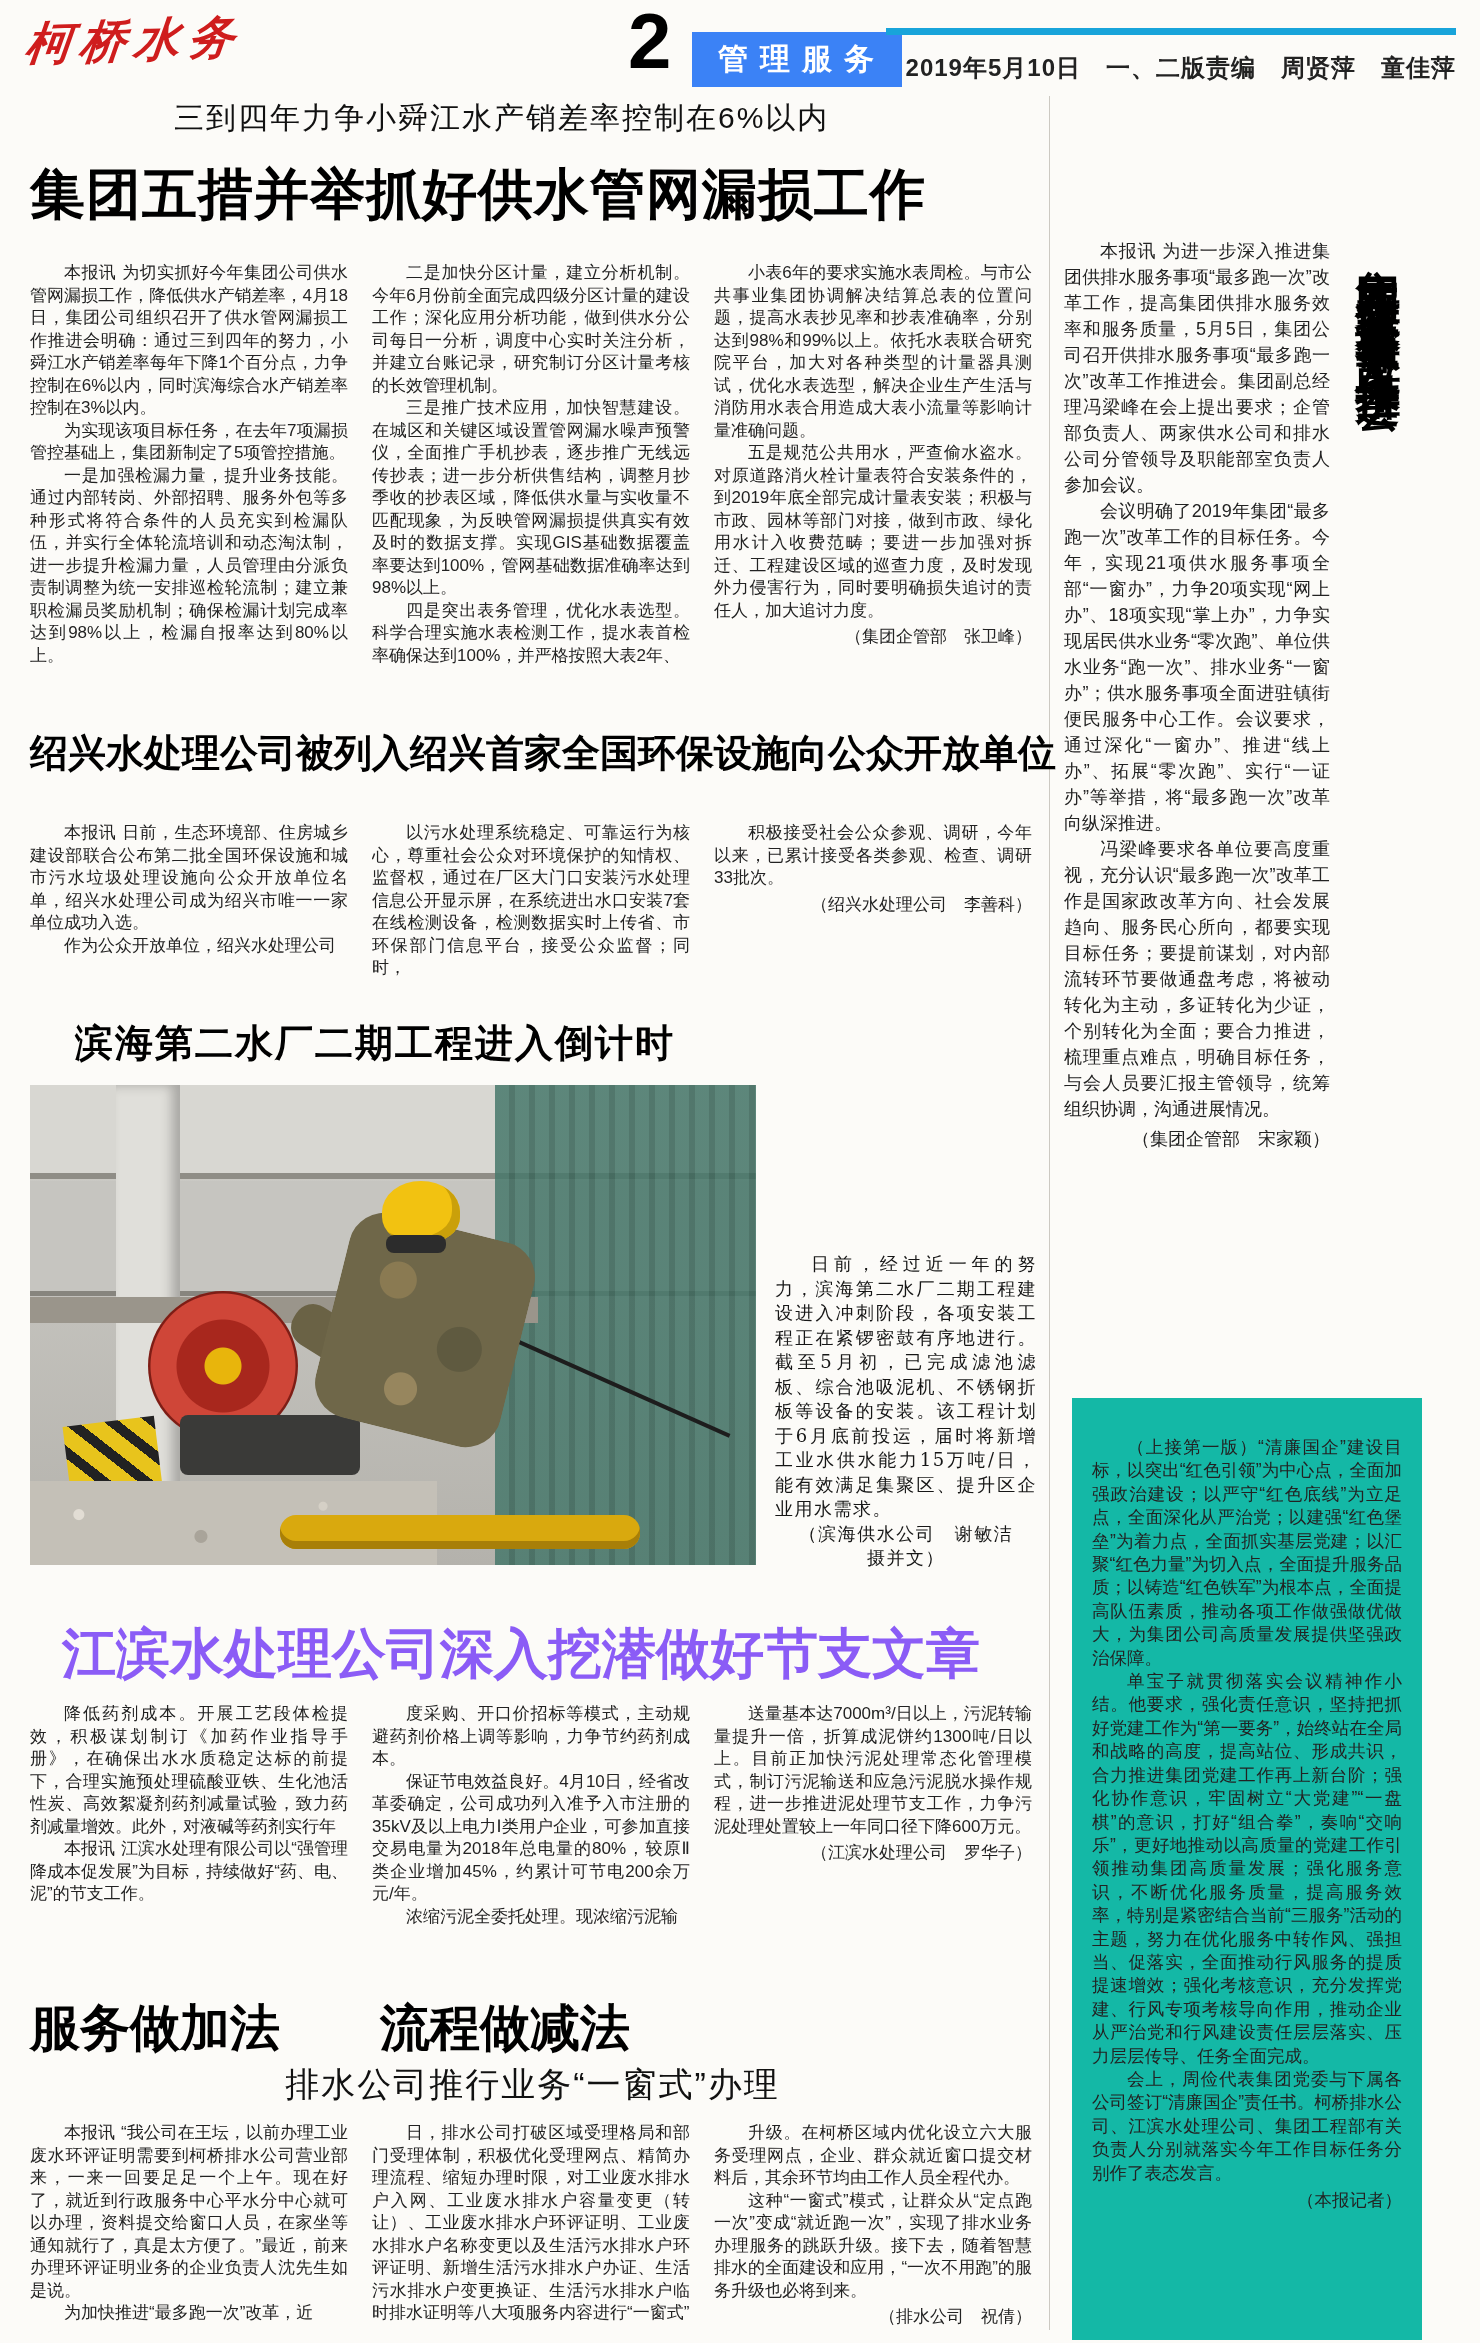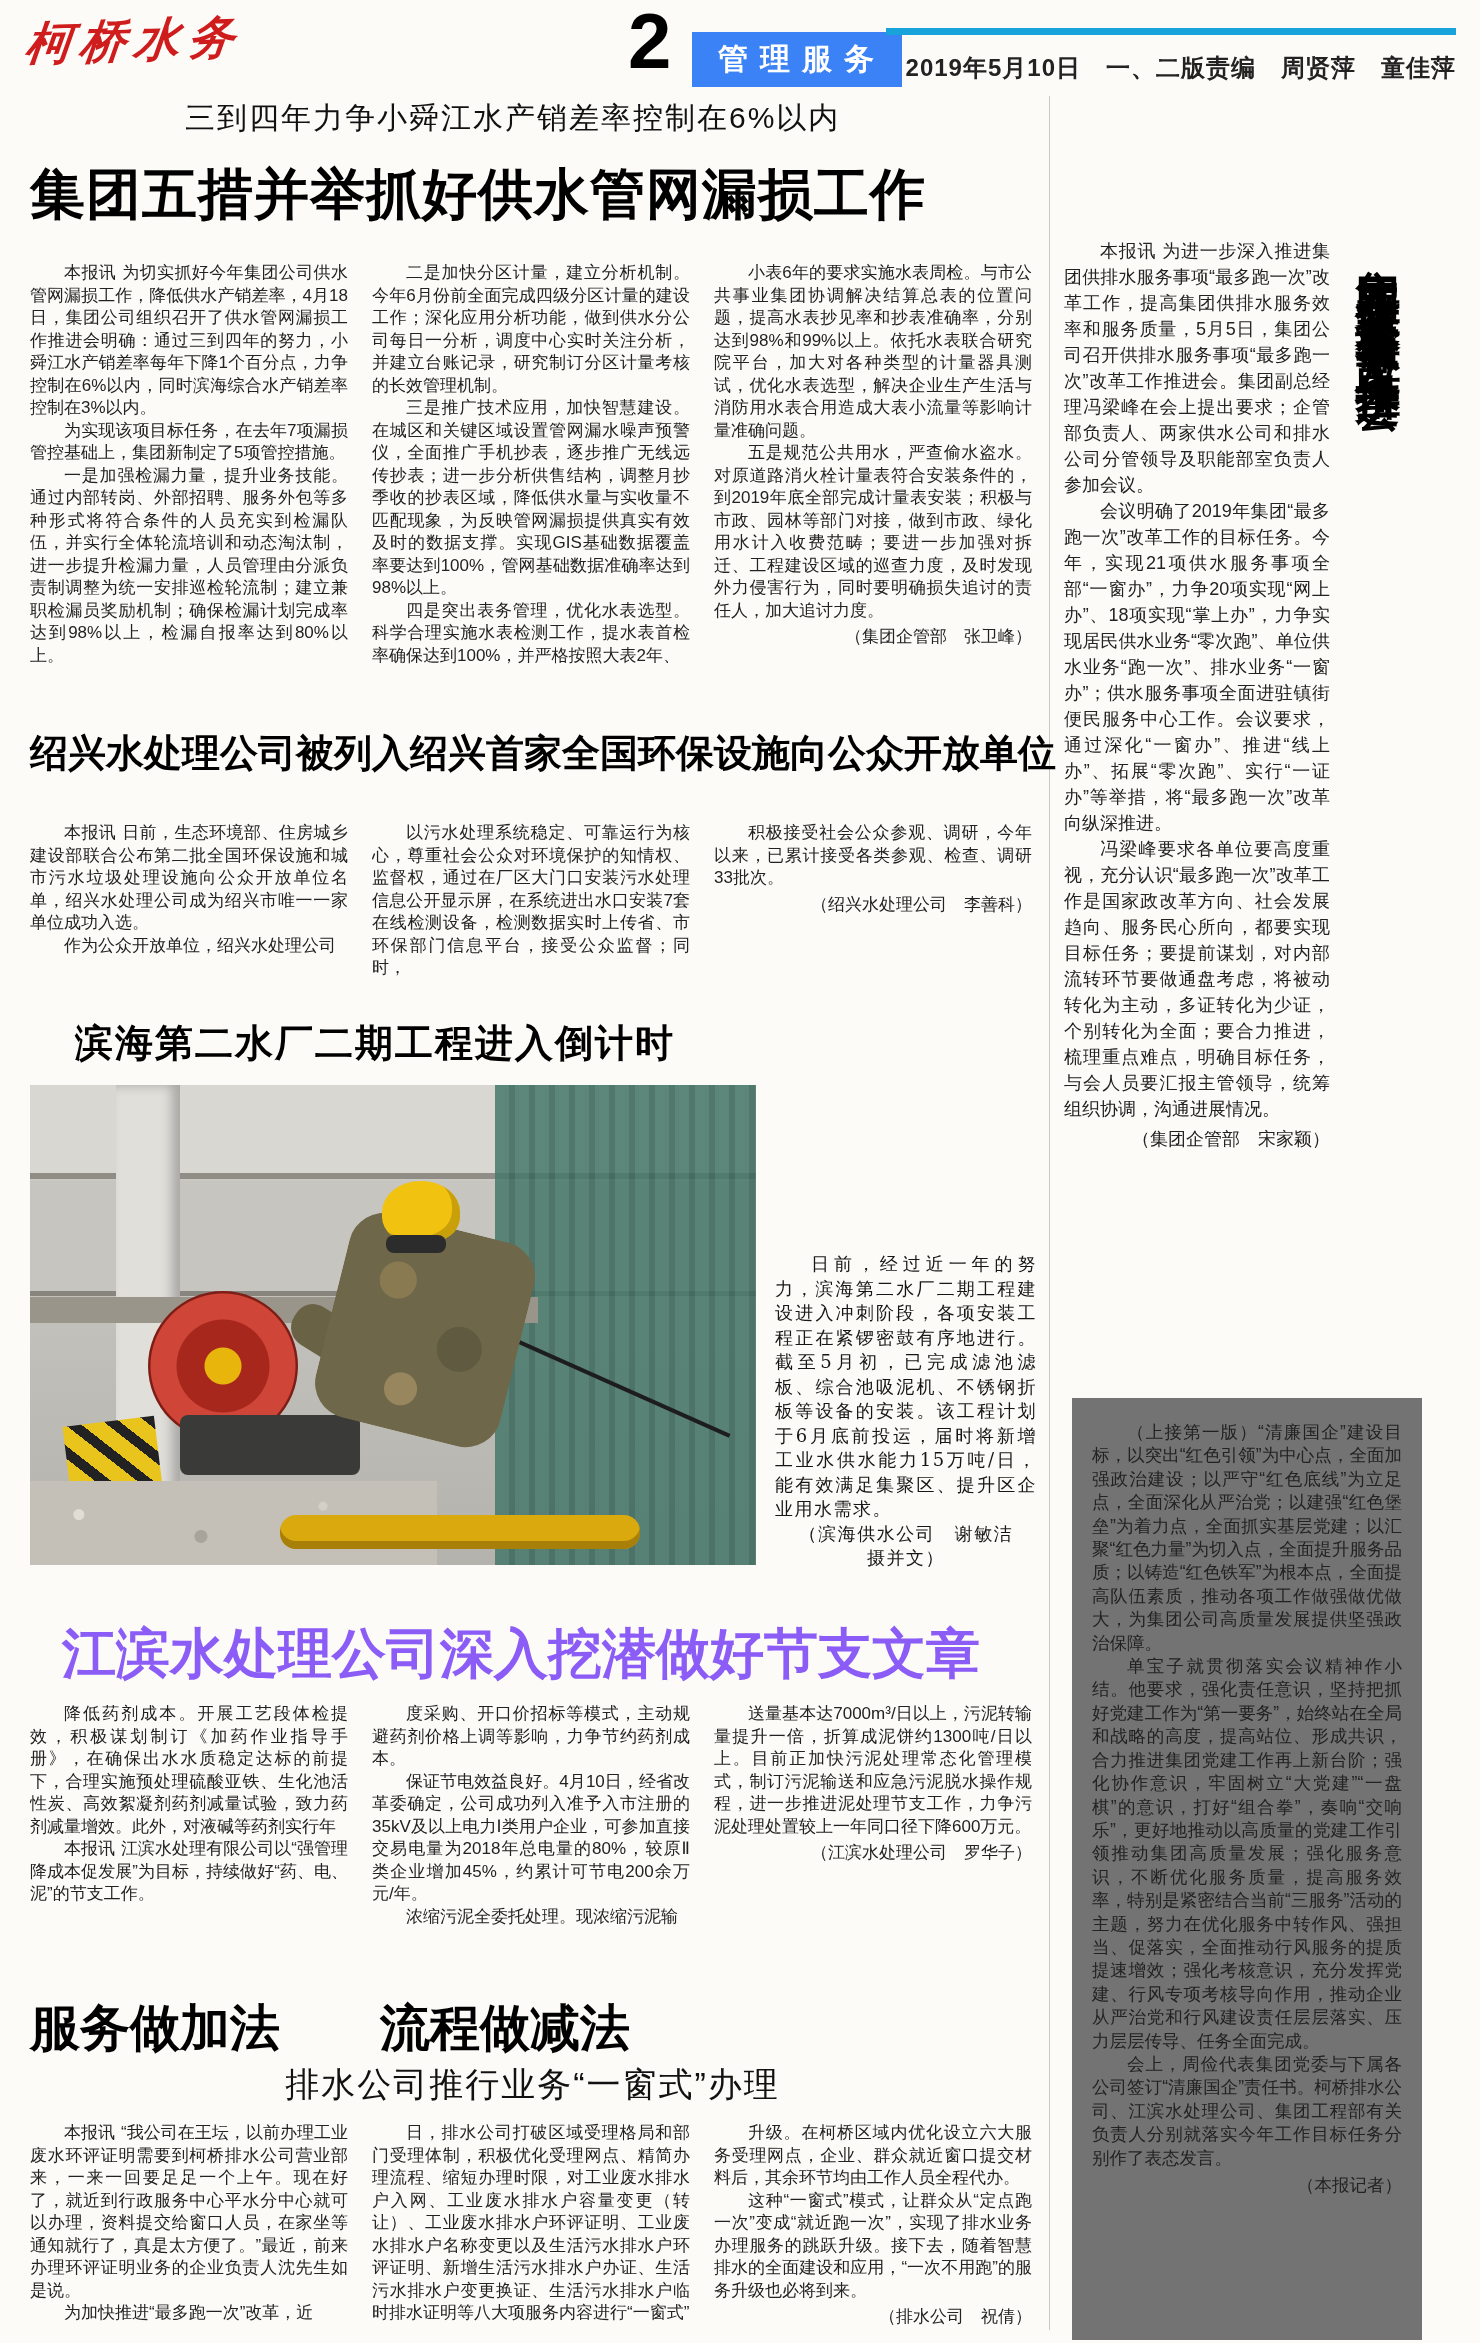--- a/index.html
+++ b/index.html
@@ -13,21 +13,21 @@
          font-weight:bold;letter-spacing:12px;padding:7px 16px 7px 26px;}
   .cyanline{position:absolute;left:886px;top:28px;width:570px;height:7px;background:#18a4da;}
   .dateline{position:absolute;right:24px;top:52px;font-size:24px;font-weight:bold;color:#222;letter-spacing:1px;}
   
   .col{position:absolute;width:318px;text-align:justify;font-size:17px;line-height:22.5px;
        color:#222;overflow:hidden;}
   .col p{margin:0;text-indent:2em;}
   .lede{font-weight:normal;margin-right:6px;}
   .sig{text-align:right;text-indent:0 !important;margin-top:4px !important;}
   
-  .kicker{position:absolute;left:185px;top:98px;font-size:30px;color:#111;letter-spacing:2px;}
+  .kicker{position:absolute;left:174px;top:98px;font-size:30px;color:#111;letter-spacing:2px;}
   .h1a{position:absolute;left:30px;top:158px;width:1005px;font-size:55px;font-weight:900;
        letter-spacing:1px;color:#000;white-space:nowrap;}
   .a1c1{left:30px;top:262px;height:438px;}
   .a1c2{left:372px;top:262px;height:438px;}
   .a1c3{left:714px;top:262px;height:438px;}
   
   .h2a{position:absolute;left:30px;top:728px;width:1010px;font-size:38px;font-weight:900;color:#000;white-space:nowrap;}
   .a2c1{left:30px;top:822px;height:168px;}
   .a2c2{left:372px;top:822px;height:168px;}
   .a2c3{left:714px;top:822px;height:168px;}
@@ -77,22 +77,22 @@
   
   .vrule{position:absolute;left:1049px;top:96px;width:1px;height:2234px;background:#ccc9c2;}
   .rcol{position:absolute;left:1064px;top:238px;width:266px;height:1042px;text-align:justify;
         font-size:18px;line-height:26px;color:#222;overflow:hidden;}
   .rcol p{margin:0;text-indent:2em;}
   .vhead{position:absolute;left:1336px;top:235px;height:1075px;width:84px;
          writing-mode:vertical-rl;text-orientation:upright;font-weight:900;color:#000;
          font-size:45px;letter-spacing:6px;line-height:84px;}
   .vhead .seg2{font-size:34px;letter-spacing:2px;}
   
-  .graybox{position:absolute;left:1072px;top:1398px;width:350px;height:942px;background:#737373;
-           box-sizing:border-box;padding:23px 20px;text-align:justify;font-size:17.5px;
+  .graybox{position:absolute;left:1072px;top:1398px;width:350px;height:942px;background:#14b8a6;
+           box-sizing:border-box;padding:38px 20px;text-align:justify;font-size:17.5px;
            line-height:23.4px;color:#222;overflow:hidden;}
   .graybox p{margin:0;text-indent:2em;}
 </style>
 </head>
 <body>
 
 <div class="page">
 
   <div class="masthead">柯桥水务</div>
   <div class="pageno">2</div>

